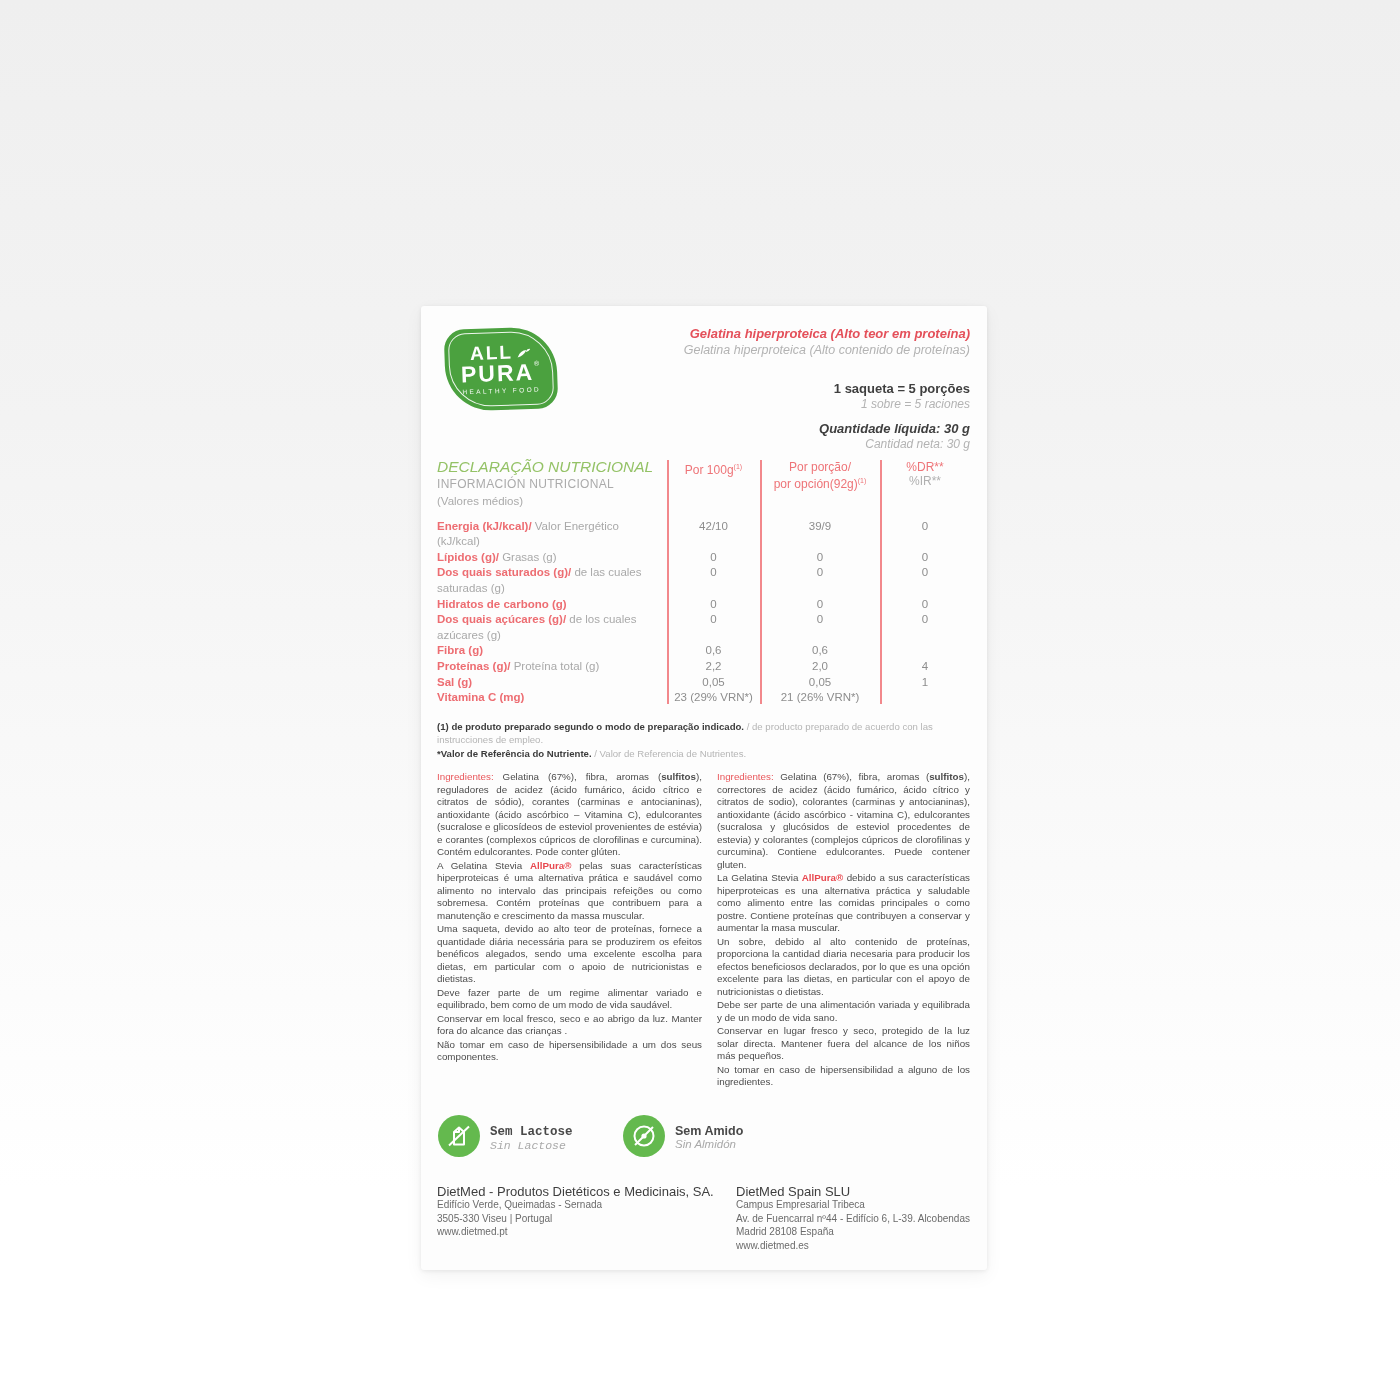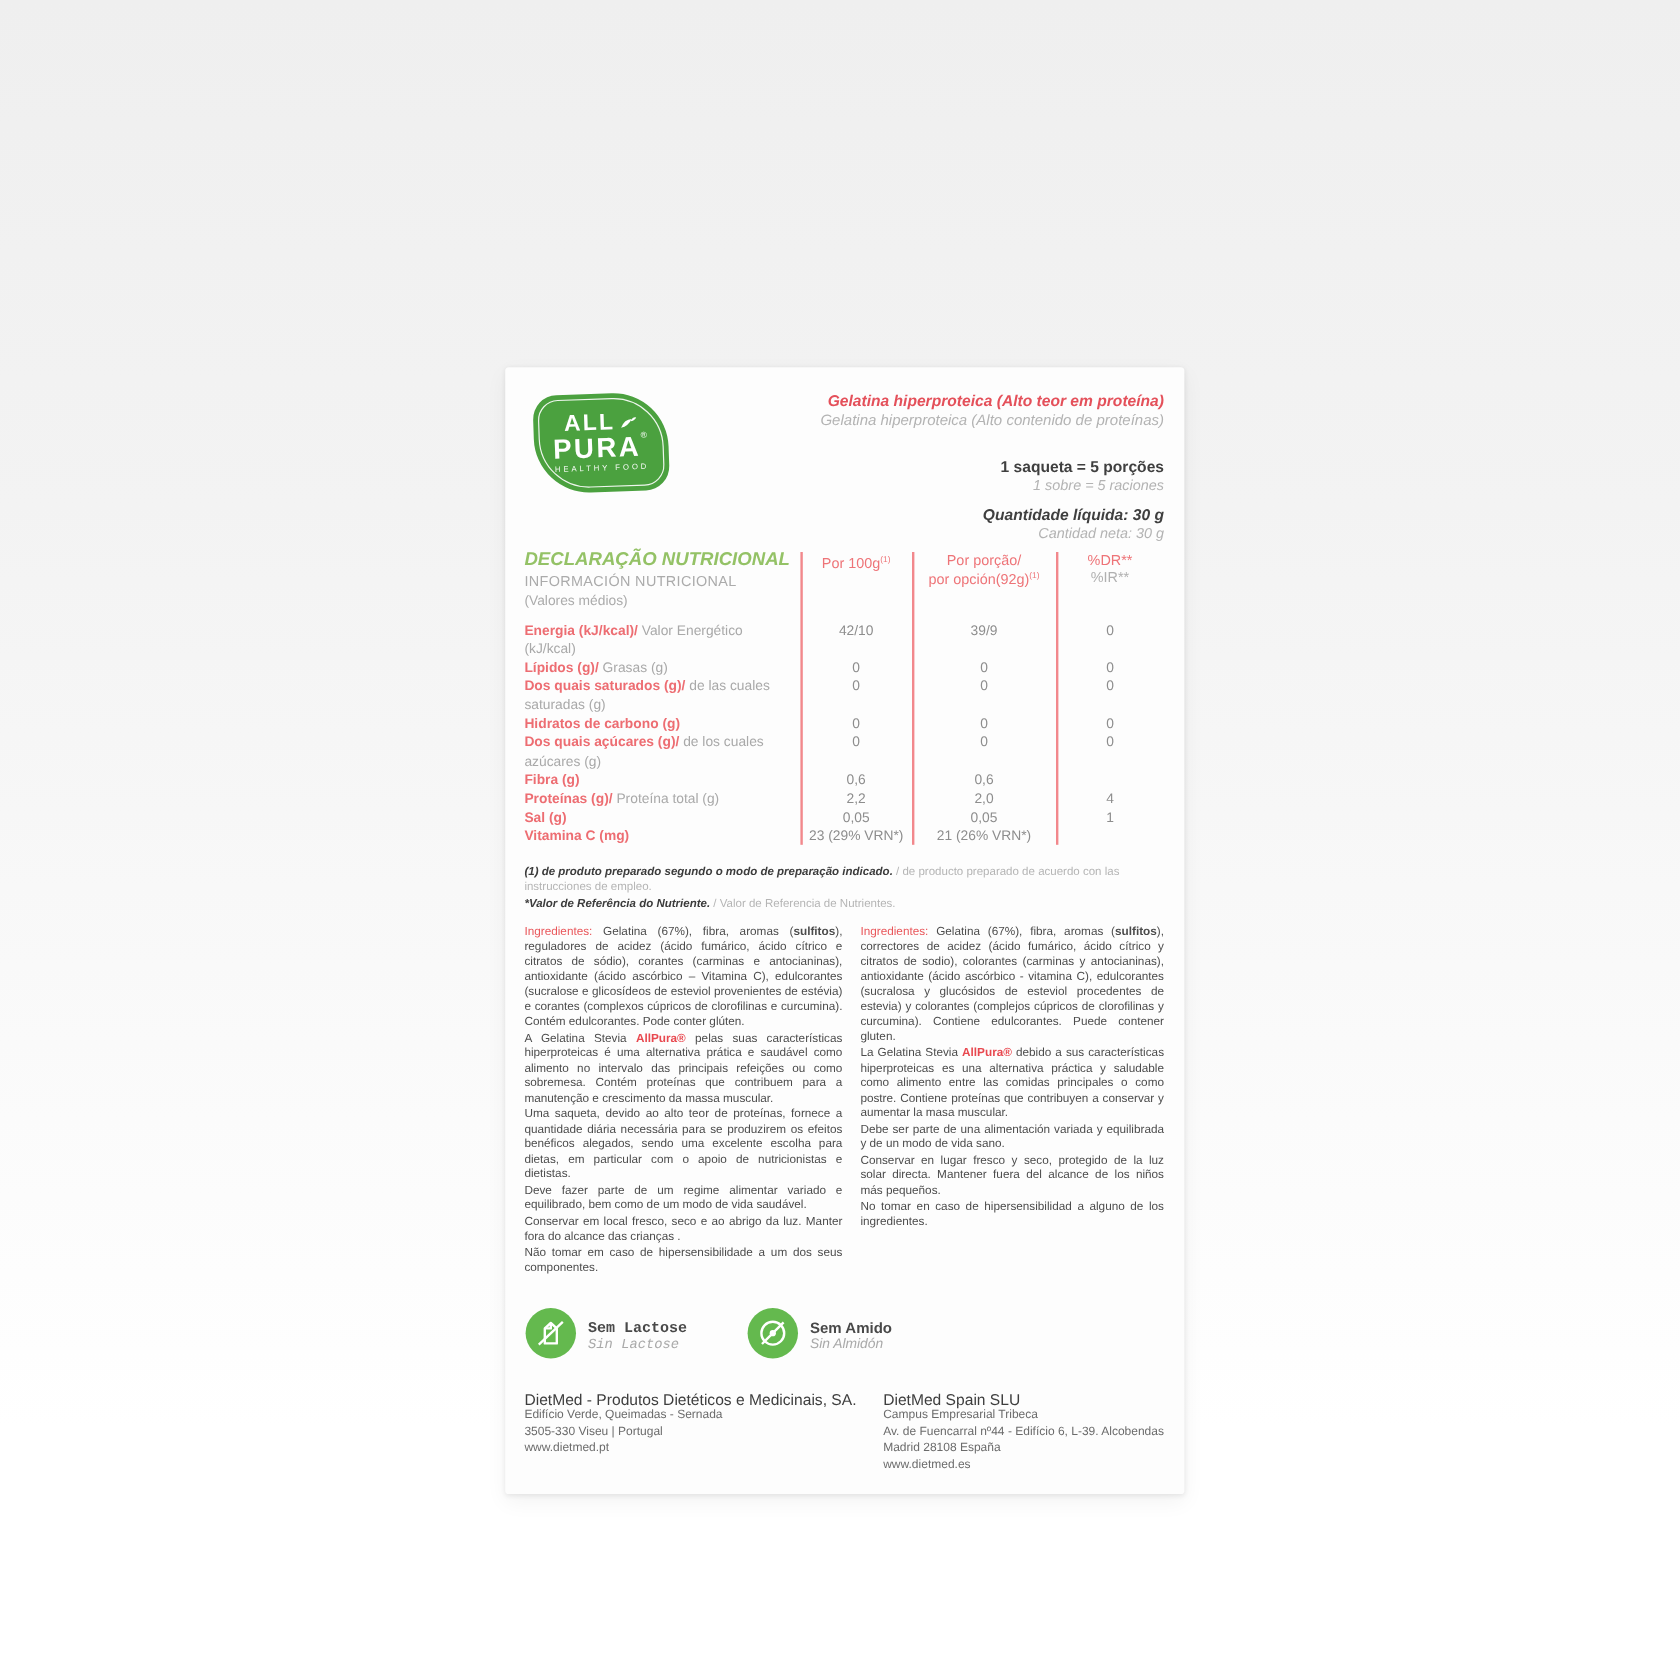--- a/index.html
+++ b/index.html
@@ -38,33 +38,33 @@
   .hdr .s-pt{color:#3f3f3f;font-weight:bold;font-size:13px;margin-top:22px;}
   .hdr .s-es{color:#b3b3b3;font-style:italic;font-size:12px;}
   .hdr .n-pt{color:#3f3f3f;font-weight:bold;font-style:italic;font-size:13px;margin-top:9px;}
   .hdr .n-es{color:#b3b3b3;font-style:italic;font-size:12px;text-align:right;}
   
   .ntable{position:relative;display:grid;grid-template-columns:230px 93px 120px 90px;margin-top:6px;}
   .vline{position:absolute;top:2px;bottom:2px;width:2px;background:#f2888c;}
   .cell{font-size:11.5px;line-height:15.6px;color:#8d8d8d;}
   .cell.val{text-align:center;}
   .cell.head{padding-bottom:9px;}
-  .nt-title{color:#94c266;font-weight:bold;font-style:italic;font-size:15.5px;line-height:17px;}
+  .nt-title{color:#94c266;font-weight:normal;font-style:italic;font-size:15.5px;line-height:17px;}
   .nt-sub{color:#ababab;font-size:12px;letter-spacing:.3px;margin-top:2px;}
   .nt-note{color:#ababab;font-size:11.5px;margin-top:1px;}
   .pink{color:#ee7478;}
   .graytxt{color:#b0b0b0;}
   .head.val{font-size:12px;padding-top:2px;line-height:14px;}
   .lbl .pt{color:#ed6d72;font-weight:bold;}
   .lbl .es{color:#a9a9a9;}
   .lbl{padding-right:10px;}
   sup{font-size:7px;}
   
   .footnotes{margin-top:14px;font-size:9.6px;line-height:13.5px;}
-  .footnotes .pt{color:#3c3c3c;font-weight:bold;font-style:italic;}
+  .footnotes .pt{color:#3c3c3c;font-weight:bold;}
   .footnotes .es{color:#b5b5b5;}
   
   .cols{display:flex;margin-top:11px;}
   .colL{width:265px;margin-right:15px;}
   .colR{width:253px;}
   .body-txt{font-size:9.8px;line-height:12.5px;color:#4c4c4c;text-align:justify;}
   .ing{margin-bottom:13px;}
   .redlbl{color:#e9575b;}
   .brand{color:#e8484f;font-weight:bold;}
   .para{margin:0 0 1px 0;}
@@ -189,20 +189,21 @@
       <p class="para ing"><span class="redlbl">Ingredientes:</span><span> Gelatina (67%), fibra, aromas (</span><b>sulfitos</b><span>), reguladores de acidez (ácido fumárico, ácido cítrico e citratos de sódio), corantes (carminas e antocianinas), antioxidante (ácido ascórbico – Vitamina C), edulcorantes (sucralose e glicosídeos de esteviol provenientes de estévia) e corantes (complexos cúpricos de clorofilinas e curcumina). Contém edulcorantes. Pode conter glúten.</span></p>
       <p class="para"><span>A Gelatina Stevia </span><span class="brand">AllPura®</span><span> pelas suas características hiperproteicas é uma alternativa prática e saudável como alimento no intervalo das principais refeições ou como sobremesa. Contém proteínas que contribuem para a manutenção e crescimento da massa muscular.</span></p>
       <p class="para">Uma saqueta, devido ao alto teor de proteínas, fornece a quantidade diária necessária para se produzirem os efeitos benéficos alegados, sendo uma excelente escolha para dietas, em particular com o apoio de nutricionistas e dietistas.</p>
       <p class="para">Deve fazer parte de um regime alimentar variado e equilibrado, bem como de um modo de vida saudável.</p>
       <p class="para">Conservar em local fresco, seco e ao abrigo da luz. Manter fora do alcance das crianças .</p>
       <p class="para">Não tomar em caso de hipersensibilidade a um dos seus componentes.</p>
     </div>
     <div class="colR body-txt">
       <p class="para ing"><span class="redlbl">Ingredientes:</span><span> Gelatina (67%), fibra, aromas (</span><b>sulfitos</b><span>), correctores de acidez (ácido fumárico, ácido cítrico y citratos de sodio), colorantes (carminas y antocianinas), antioxidante (ácido ascórbico - vitamina C), edulcorantes (sucralosa y glucósidos de esteviol procedentes de estevia) y colorantes (complejos cúpricos de clorofilinas y curcumina). Contiene edulcorantes. Puede contener gluten.</span></p>
       <p class="para"><span>La Gelatina Stevia </span><span class="brand">AllPura®</span><span> debido a sus características hiperproteicas es una alternativa práctica y saludable como alimento entre las comidas principales o como postre. Contiene proteínas que contribuyen a conservar y aumentar la masa muscular.</span></p>
+      <p class="para">Un sobre, debido al alto contenido de proteínas, proporciona la cantidad diaria necesaria para producir los efectos beneficiosos declarados, por lo que es una opción excelente para las dietas, en particular con el apoyo de nutricionistas o dietistas.</p>
       <p class="para">Debe ser parte de una alimentación variada y equilibrada y de un modo de vida sano.</p>
       <p class="para">Conservar en lugar fresco y seco, protegido de la luz solar directa. Mantener fuera del alcance de los niños más pequeños.</p>
       <p class="para">No tomar en caso de hipersensibilidad a alguno de los ingredientes.</p>
     </div>
   </div>
 
   <div class="badges">
     <div class="badge b1">
       <span class="bicon">
         <svg width="44" height="44" viewBox="0 0 44 44">

